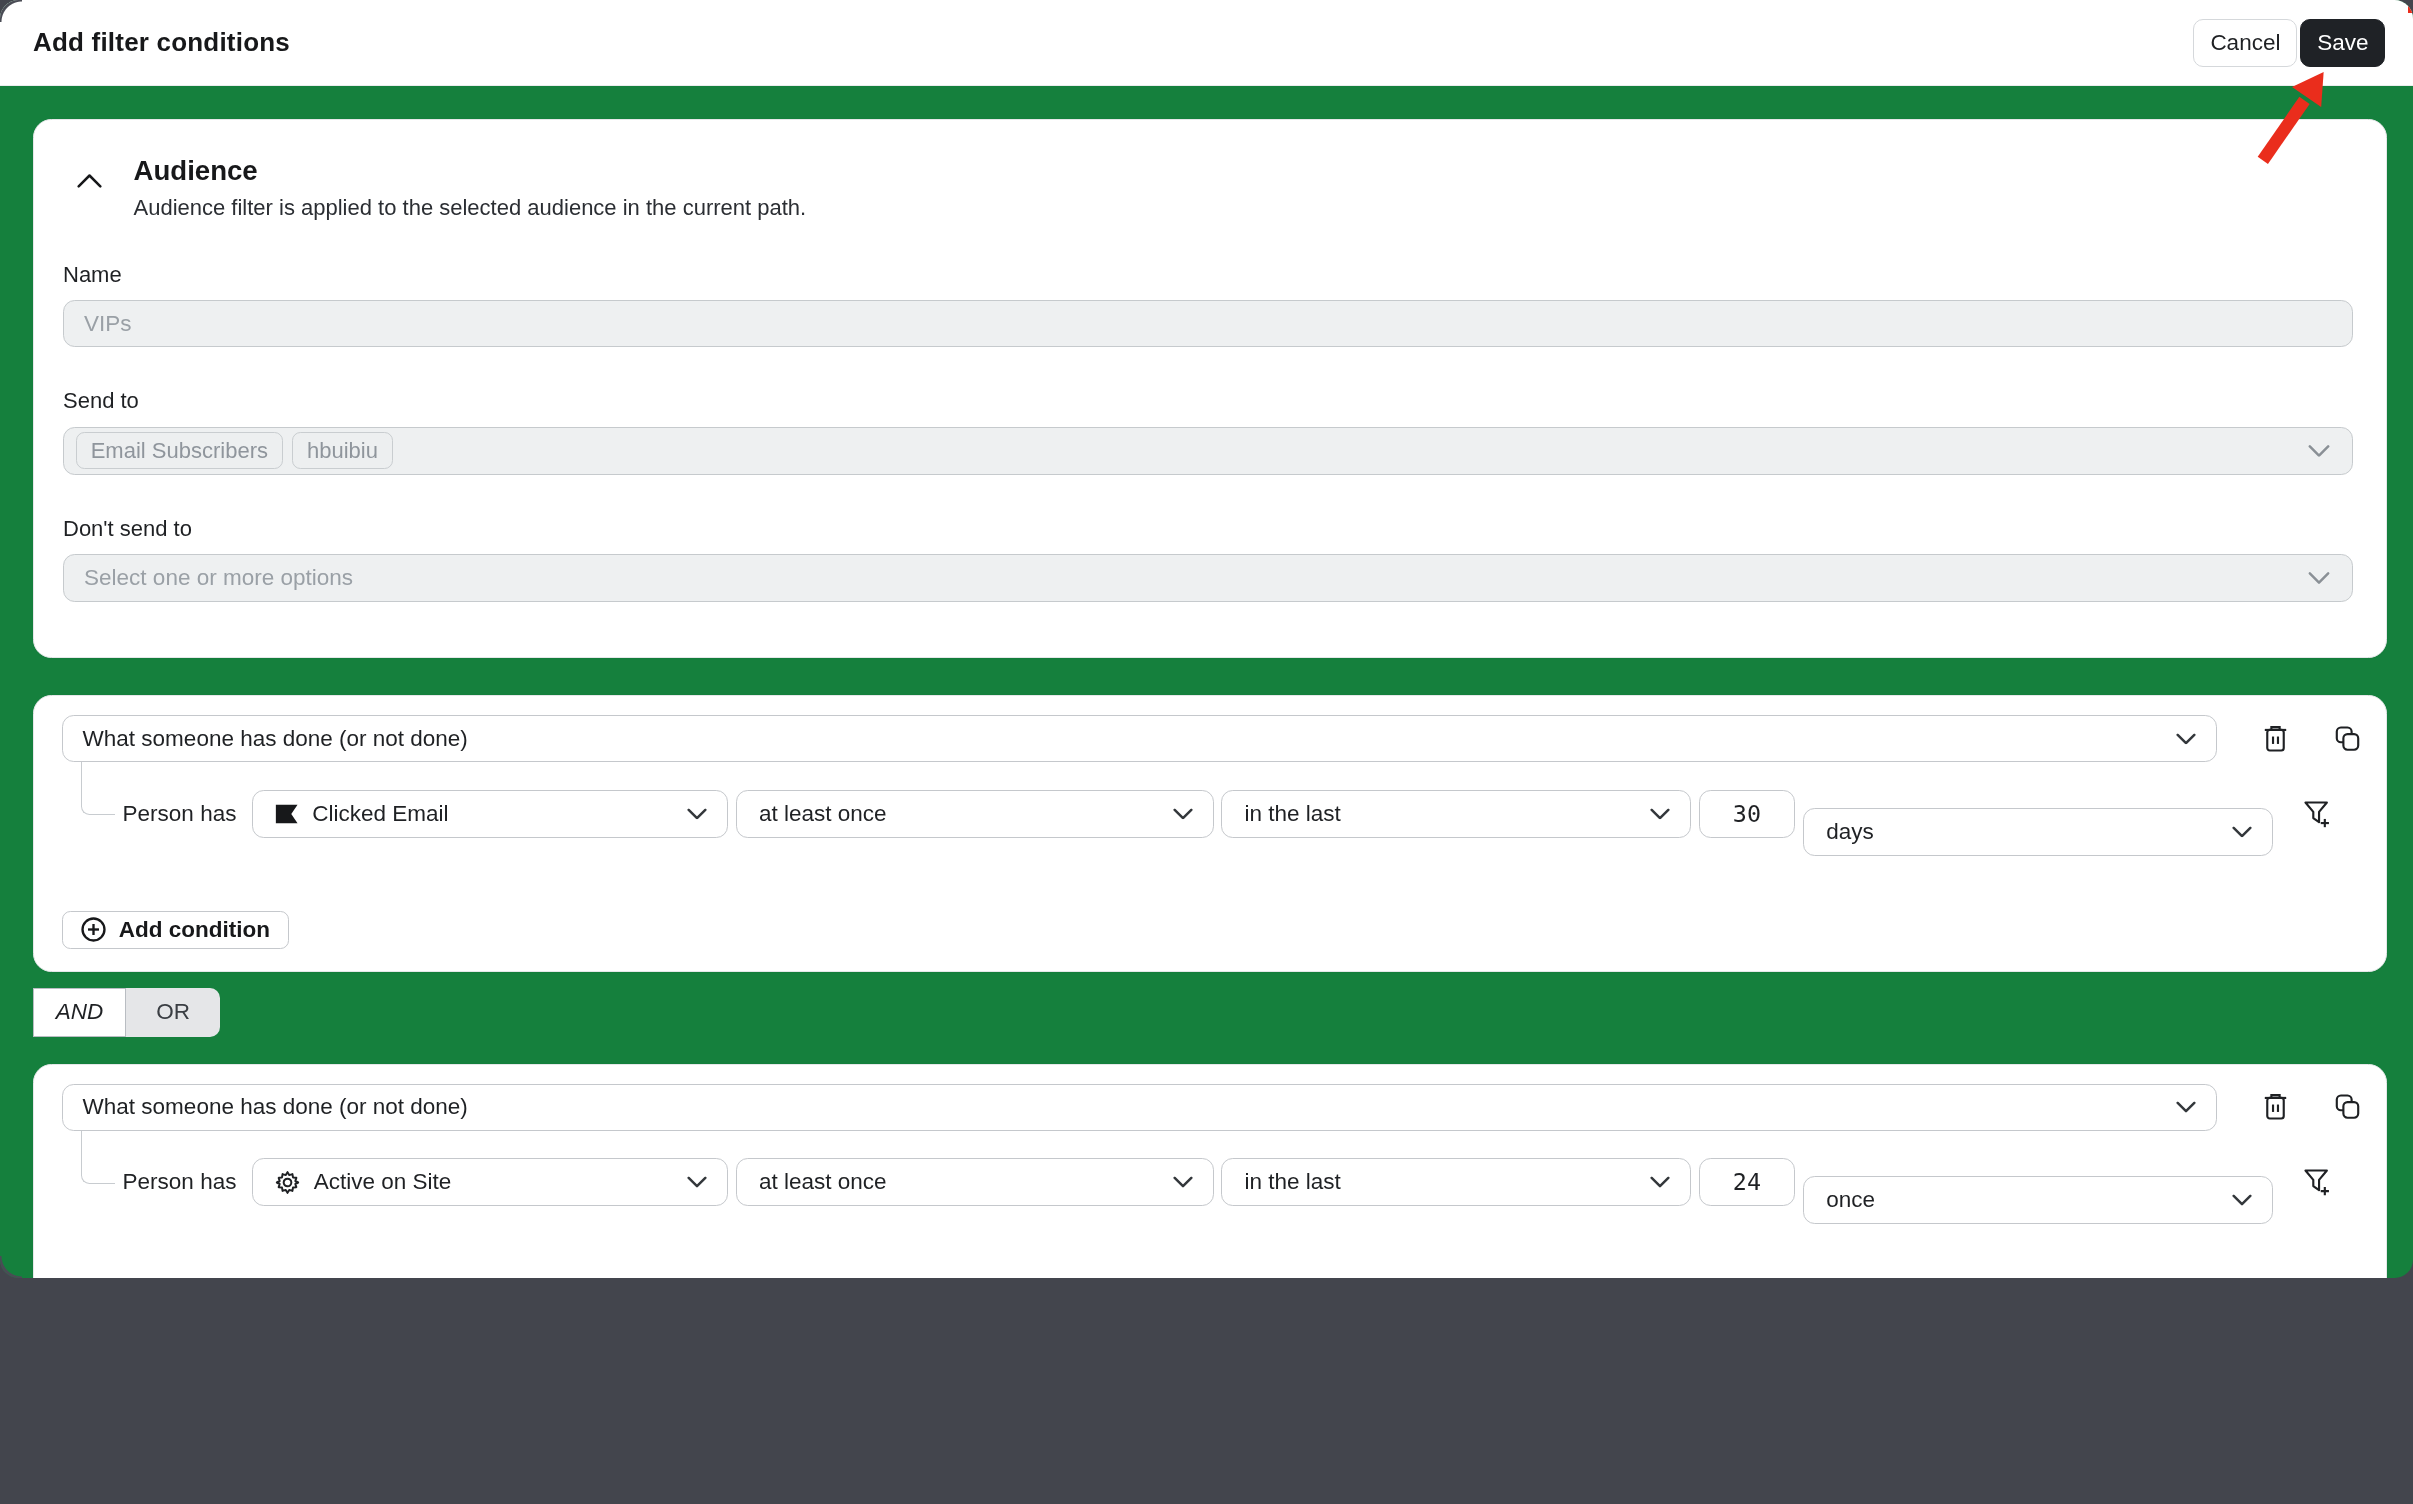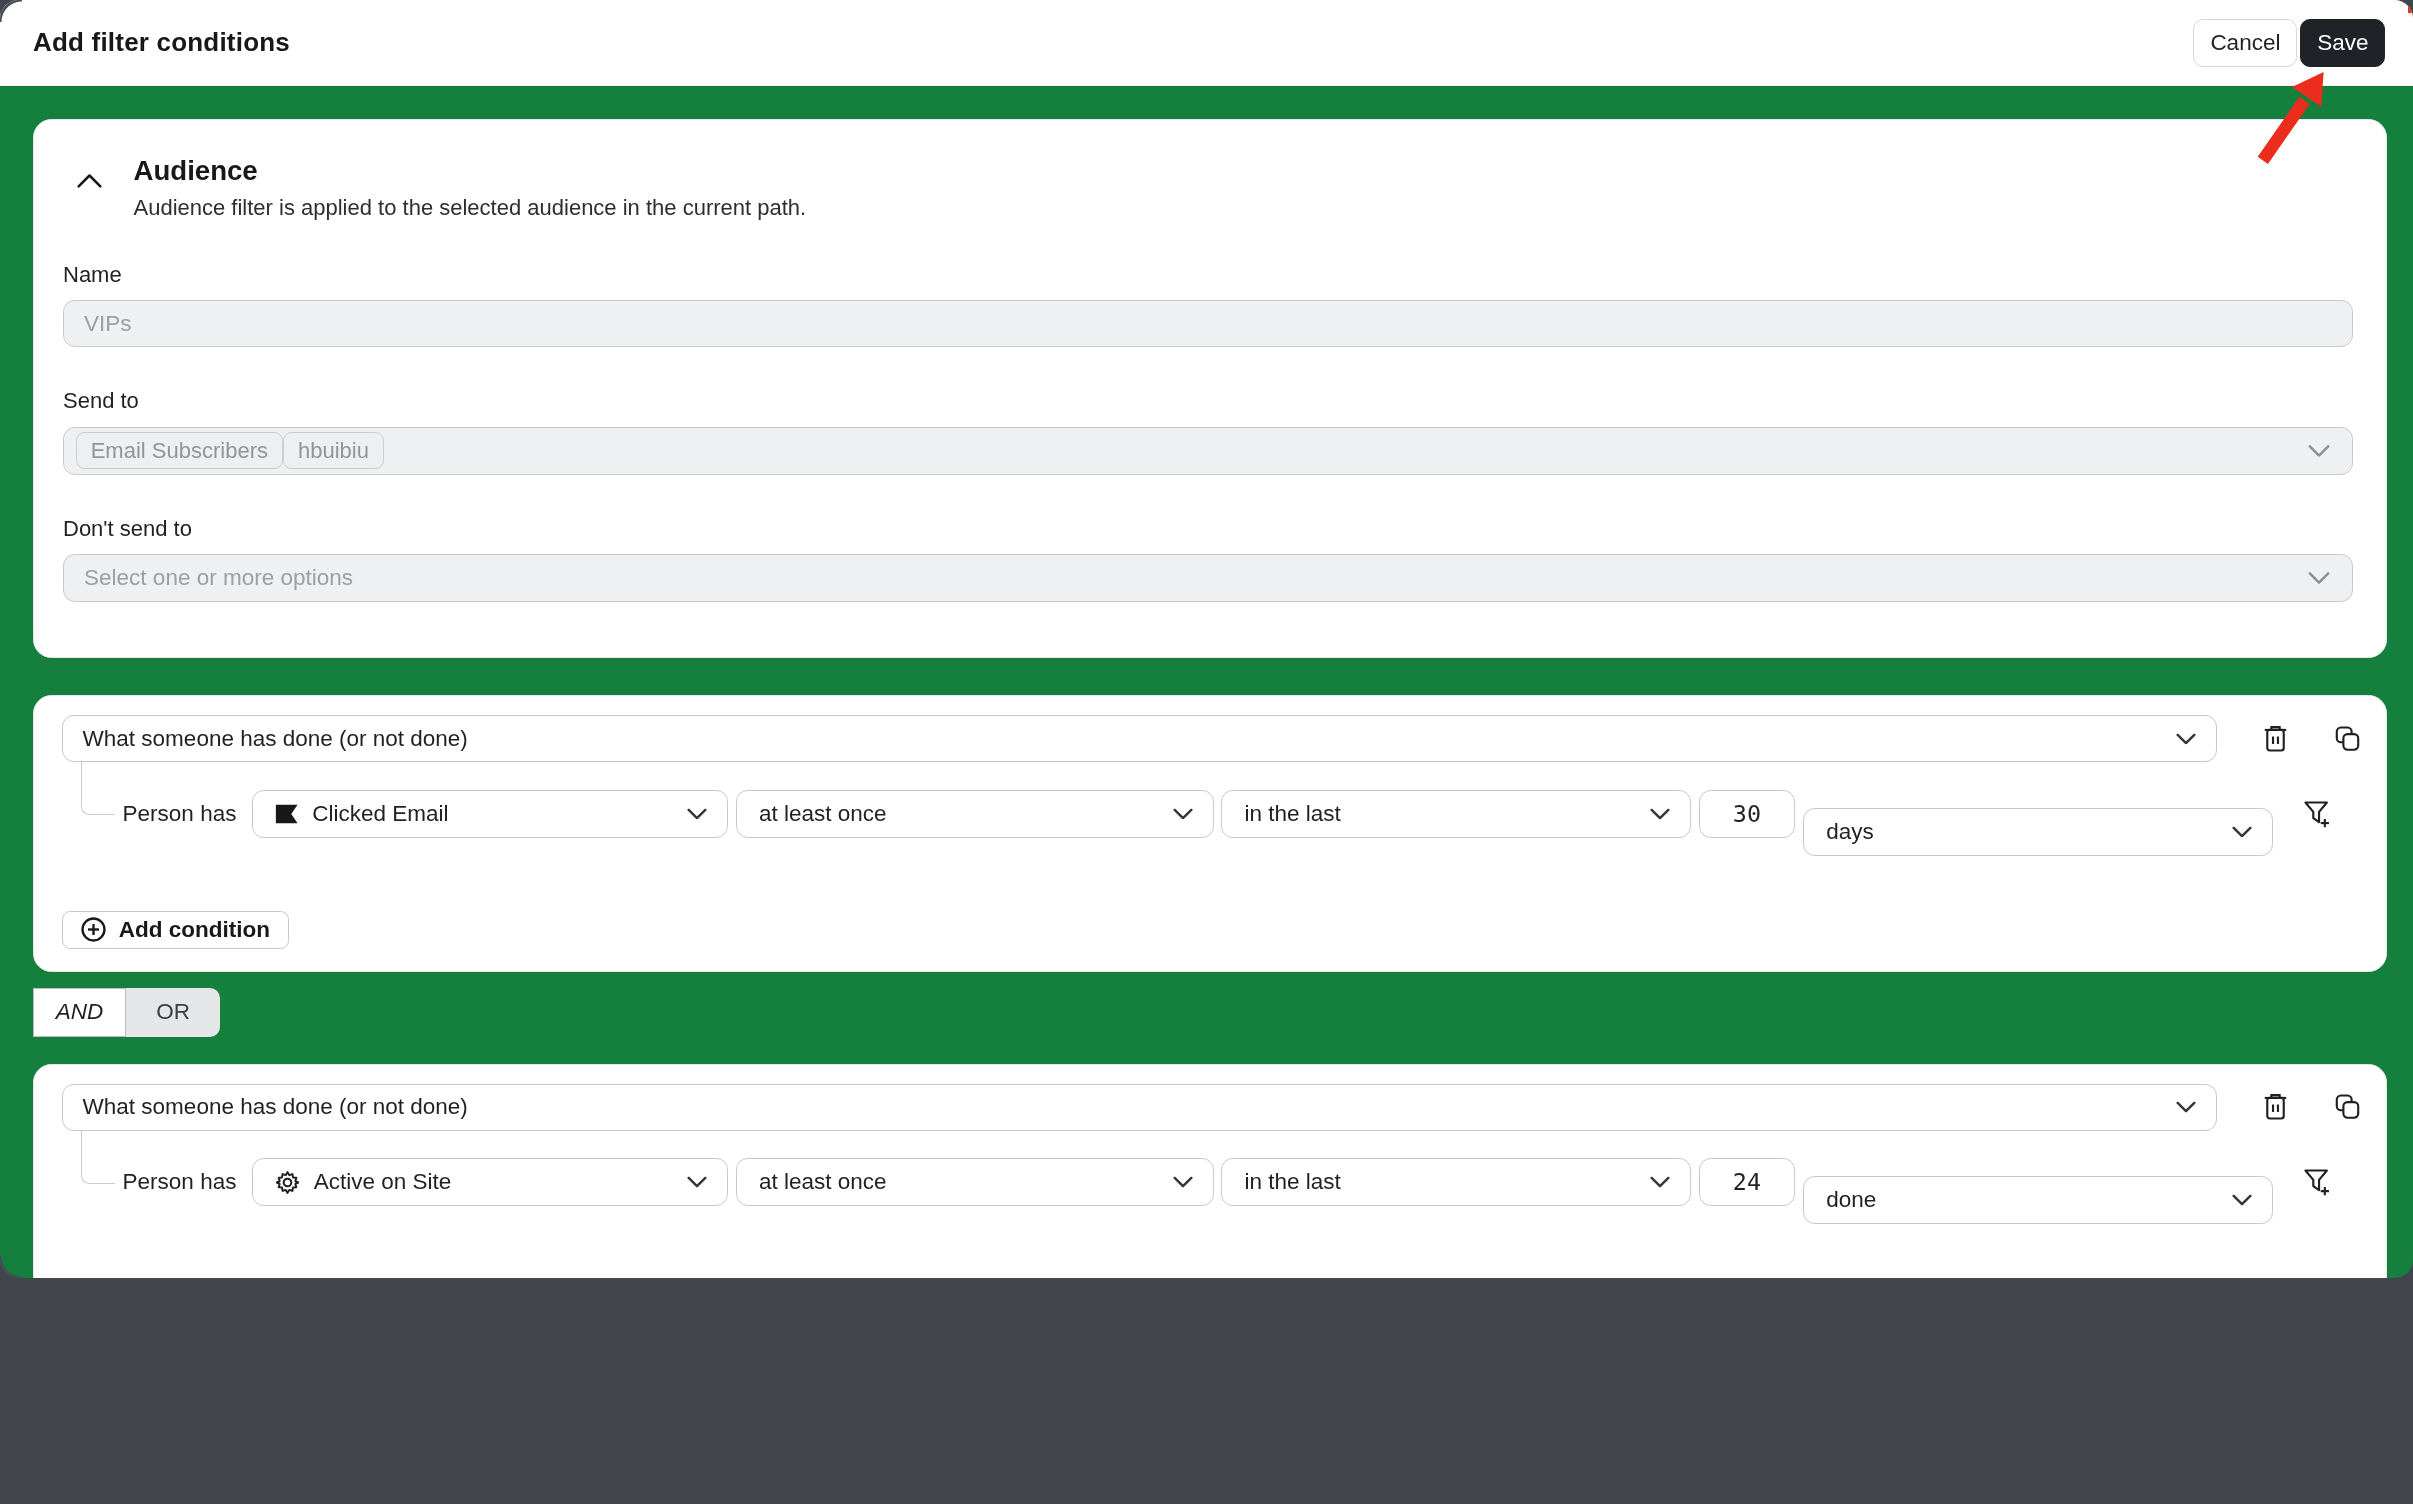--- a/index.html
+++ b/index.html
@@ -68,21 +68,21 @@
     background:#eef0f1;border:1.7px solid #c6cacd;border-radius:11.7px;
     font-size:22.5px;color:#1f2124;padding:0 20px;
     font-family:"Liberation Sans","DejaVu Sans",sans-serif;
     outline:none;
   }
   .text-input::placeholder{color:#9aa0a6;}
   .select{
     position:relative;
     width:100%;height:48px;box-sizing:border-box;
     background:#eef0f1;border:1.7px solid #c6cacd;border-radius:11.7px;
-    display:flex;align-items:center;gap:0;
+    display:flex;align-items:center;gap:9px;
     padding:0 58px 0 11.7px;cursor:pointer;
   }
   .select .placeholder{font-size:22.5px;color:#9aa0a6;padding-left:8.4px;}
   .select .chev{
     position:absolute;right:22px;top:50%;transform:translateY(-50%);
   }
   .chip{
     height:35px;display:flex;align-items:center;
     background:#edeff0;border:1.7px solid #c9cdd0;border-radius:8.4px;
     padding:0 14px;font-size:22px;color:#8f959c;white-space:nowrap;
@@ -353,21 +353,21 @@
           </svg>
         </div>
         <div class="row-box box-time">
           <span>in the last</span>
           <svg class="chev" width="20" height="11.7" viewBox="0 0 24 14">
             <polyline points="2,2 12,12 22,2" fill="none" stroke="#33373b" stroke-width="3" stroke-linecap="round" stroke-linejoin="round"></polyline>
           </svg>
         </div>
         <input class="num-input" type="text" value="24" style="">
         <div class="row-box box-unit">
-          <span>done</span>
+          <span>once</span>
           <svg class="chev" width="20" height="11.7" viewBox="0 0 24 14">
             <polyline points="2,2 12,12 22,2" fill="none" stroke="#33373b" stroke-width="3" stroke-linecap="round" stroke-linejoin="round"></polyline>
           </svg>
         </div>
         <button class="icon-btn filter-btn">
           <svg width="28" height="30" viewBox="0 0 34 36">
             <path d="M3,4 H29 L19.5,15.5 V28 L12.5,23 V15.5 Z" fill="none" stroke="#1f2124" stroke-width="2.6" stroke-linejoin="round"></path>
             <line x1="26.5" y1="24" x2="26.5" y2="34" stroke="#1f2124" stroke-width="2.6"></line>
             <line x1="21.5" y1="29" x2="31.5" y2="29" stroke="#1f2124" stroke-width="2.6"></line>
           </svg>

